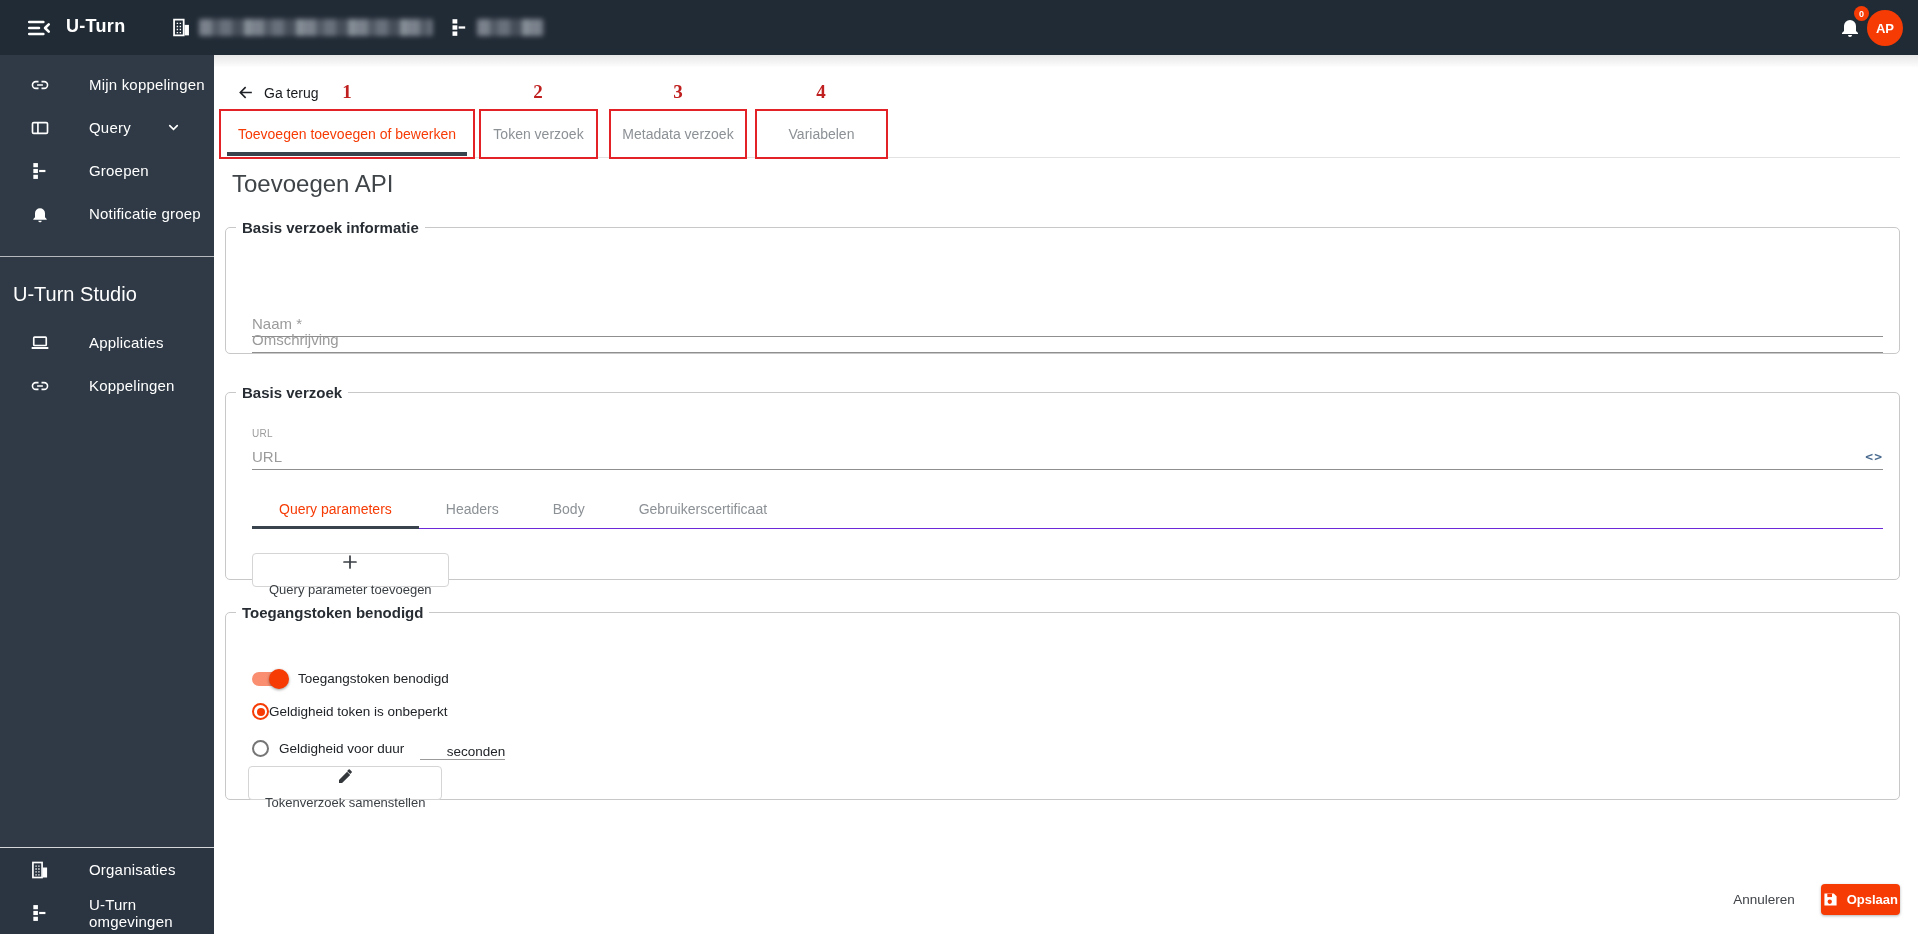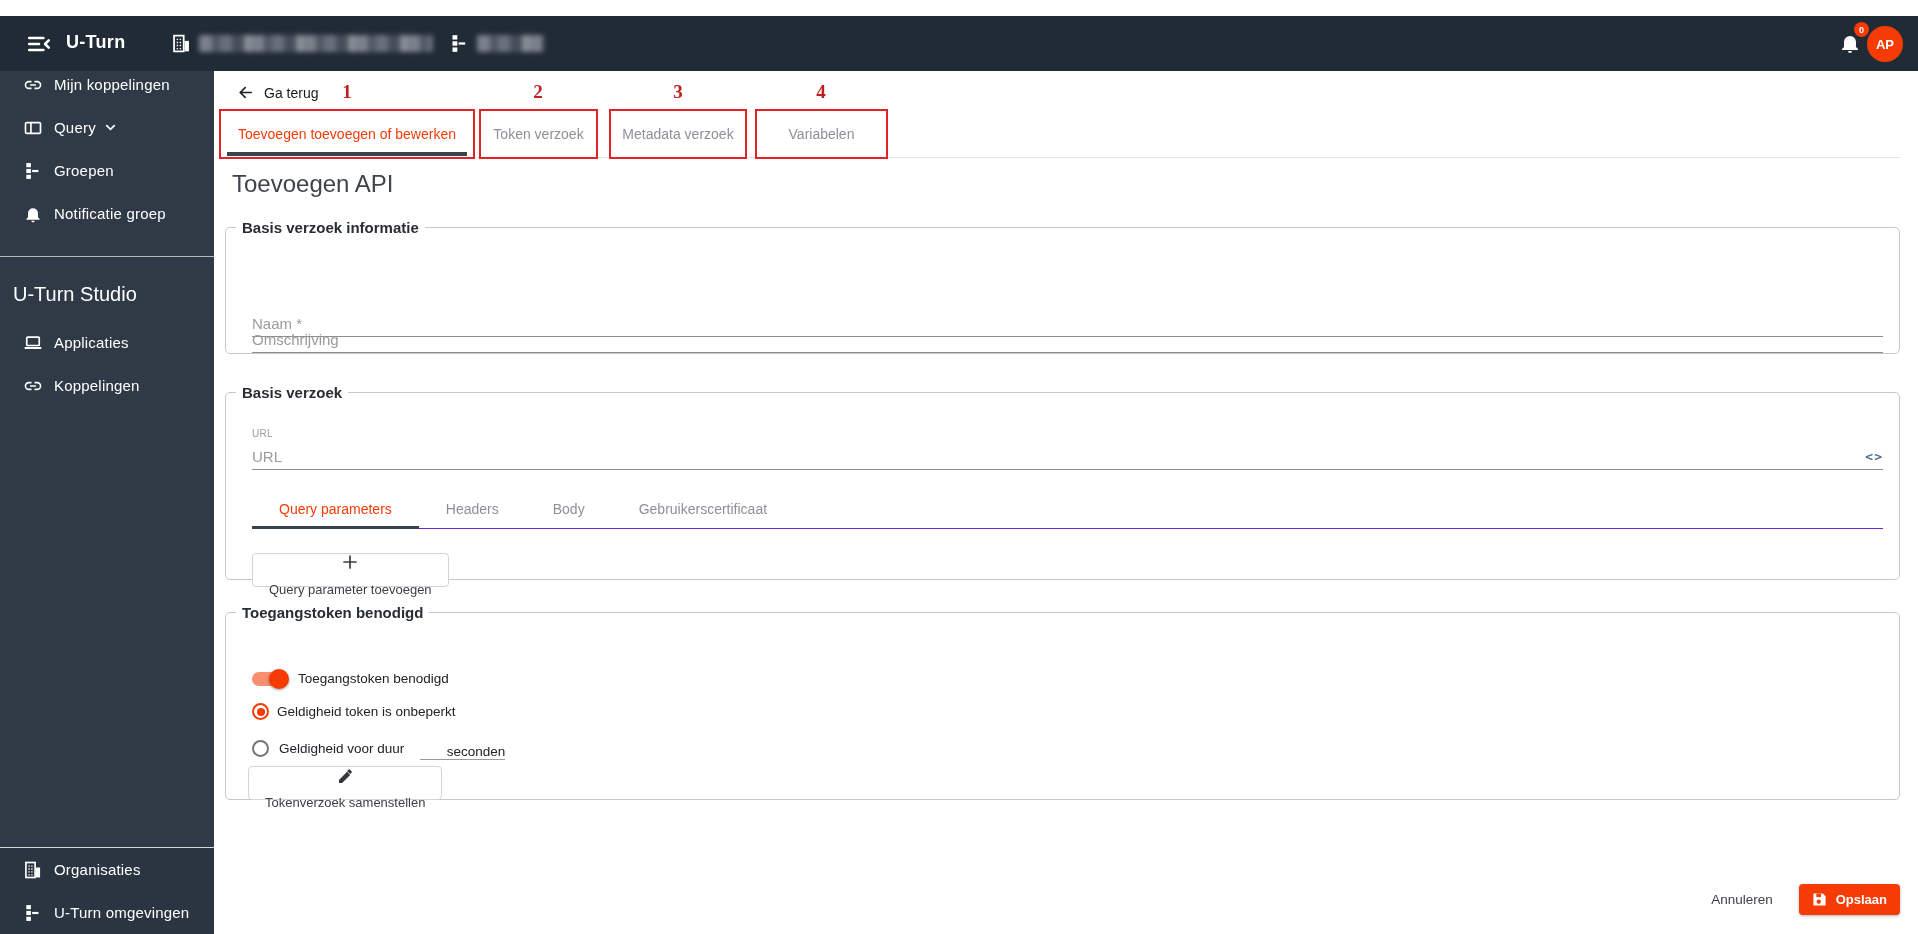--- a/index.html
+++ b/index.html
@@ -1,35 +1,35 @@
 <!DOCTYPE html>
 <html><head>
 <meta charset="utf-8">
 <style>
   html,body{margin:0;padding:0;background:#fff;}
   .screen{position:relative;width:1918px;height:934px;overflow:hidden;
           font-family:"Liberation Sans",sans-serif;background:#fff;}
 
   
-  .topbar{position:absolute;left:0;top:16px;width:1918px;height:55px;background:#212b36;z-index:30;}
+  .topbar{position:absolute;left:0;top:0;width:1918px;height:55px;background:#212b36;z-index:30;}
   .topbar .menu-btn{position:absolute;left:26px;top:15px;width:26px;height:26px;cursor:pointer;color:#fff;}
   .topbar .app-title{position:absolute;left:66px;top:16px;color:#fff;font-size:18px;font-weight:700;letter-spacing:.3px;}
   .topbar .ctx-icon{position:absolute;top:17px;color:#fff;}
   .redact{position:absolute;top:19px;height:17px;border-radius:2px;
           background:repeating-linear-gradient(90deg,#8a919b 0 13px,#59616c 13px 21px,#757d89 21px 33px,#4d5560 33px 45px,#99a0a8 45px 52px);
           filter:blur(2.5px);opacity:.85;}
   .bell{position:absolute;left:1838px;top:15px;width:24px;height:24px;color:#fff;cursor:pointer;}
   .bell-badge{position:absolute;left:1854px;top:6px;width:15px;height:15px;border-radius:50%;
               background:#f63b05;color:#fff;font-size:9px;font-weight:700;display:flex;align-items:center;justify-content:center;z-index:31;}
   .avatar{position:absolute;left:1867px;top:10px;width:36px;height:36px;border-radius:50%;background:#f63b05;
           color:#fff;font-size:13px;font-weight:700;display:flex;align-items:center;justify-content:center;cursor:pointer;}
 
   
   .sidebar{position:absolute;left:0;top:55px;width:214px;height:879px;background:#2f3a46;color:#fff;z-index:20;}
-  .side-item{display:flex;align-items:center;height:43px;padding-left:23px;cursor:pointer;font-size:15px;font-weight:500;letter-spacing:.2px;}
+  .side-item{display:flex;align-items:center;height:43px;padding-left:30px;cursor:pointer;font-size:15px;font-weight:500;letter-spacing:.2px;gap:28px;}
   .side-item .ic{width:20px;height:20px;margin-right:11px;flex:none;color:#fff;}
   .side-list{padding-top:8px;}
   .side-divider{height:1px;background:rgba(255,255,255,.65);margin-top:21px;}
   .studio-header{padding:26px 0 0 13px;font-size:20px;font-weight:400;height:34px;}
   .side-bottom{position:absolute;left:0;bottom:0;width:214px;background:#2b3541;padding-bottom:0;}
   .side-bottom .side-divider2{height:1px;background:rgba(255,255,255,.8);}
   .side-bottom .side-item{height:43px;}
 
   
   .content{position:absolute;left:214px;top:55px;width:1704px;height:879px;background:#fff;}
@@ -87,21 +87,21 @@
   .radio.checked::after{content:'';position:absolute;left:2.5px;top:2.5px;width:8px;height:8px;border-radius:50%;background:#f63b05;}
   .tok-label{font-size:13.5px;color:#202428;}
   .dur-box{display:flex;align-items:flex-end;justify-content:flex-end;width:85px;height:22px;
            border-bottom:1px solid #9b9b9b;margin-left:6px;}
   .dur-box input{width:24px;border:none;outline:none;background:transparent;font-size:13px;padding:0;}
   .dur-suffix{font-size:13.5px;color:#202428;}
 
   
   .footer{position:absolute;right:18px;top:829px;display:flex;align-items:center;gap:16px;}
   .cancel-btn{background:none;border:none;font-size:13.5px;color:#3f4348;cursor:pointer;padding:8px 10px;font-family:"Liberation Sans",sans-serif;}
-  .save-btn{display:flex;align-items:center;gap:9px;height:31px;padding:0 13px;background:#f63b05;border:none;
+  .save-btn{display:flex;align-items:center;gap:9px;height:31px;padding:0 2px;background:#f63b05;border:none;
             border-radius:4px;color:#fff;font-size:13px;font-weight:700;cursor:pointer;box-shadow:0 1px 3px rgba(0,0,0,.3);
             font-family:"Liberation Sans",sans-serif;}
   svg{display:block;}
 </style>
 </head>
 <body>
 
 <svg width="0" height="0" style="position:absolute">
   <defs>
     <symbol id="i-menu" viewBox="0 0 24 24">
@@ -345,21 +345,21 @@
     </fieldset>
 
     <fieldset class="card fs3">
       <legend>Toegangstoken benodigd</legend>
 
       <div class="tok-row" style="top:50px">
         <span class="switch"></span>
         <span class="tok-label">Toegangstoken benodigd</span>
       </div>
 
-      <div class="tok-row" style="top:82px;gap:8px">
+      <div class="tok-row" style="top:82px;gap:0">
         <span class="radio checked"></span>
         <span class="tok-label">Geldigheid token is onbeperkt</span>
       </div>
 
       <div class="tok-row" style="top:116px;gap:10px">
         <span class="radio"></span>
         <span class="tok-label">Geldigheid voor duur</span>
         <span class="dur-box">
           <input type="text" style="">
           <span class="dur-suffix">seconden</span>

